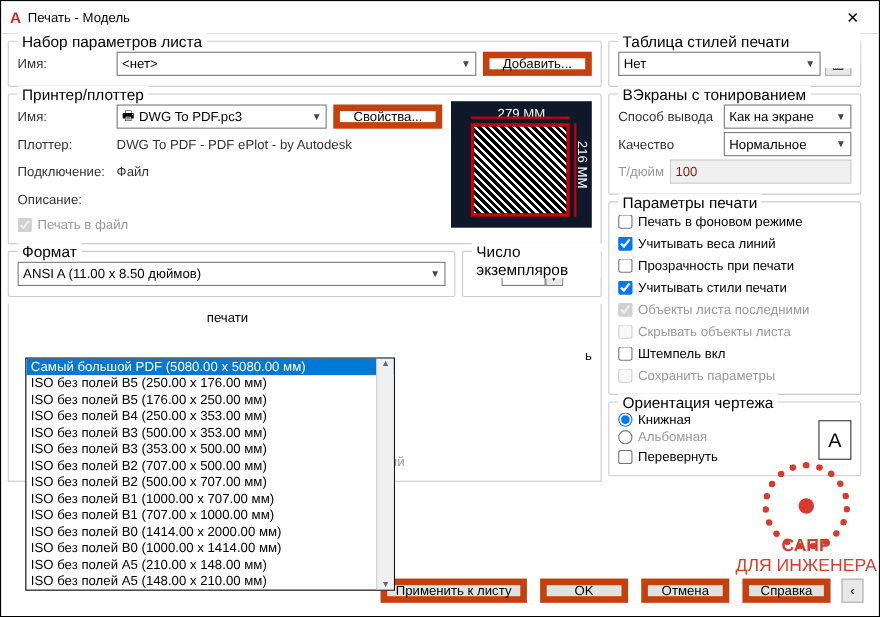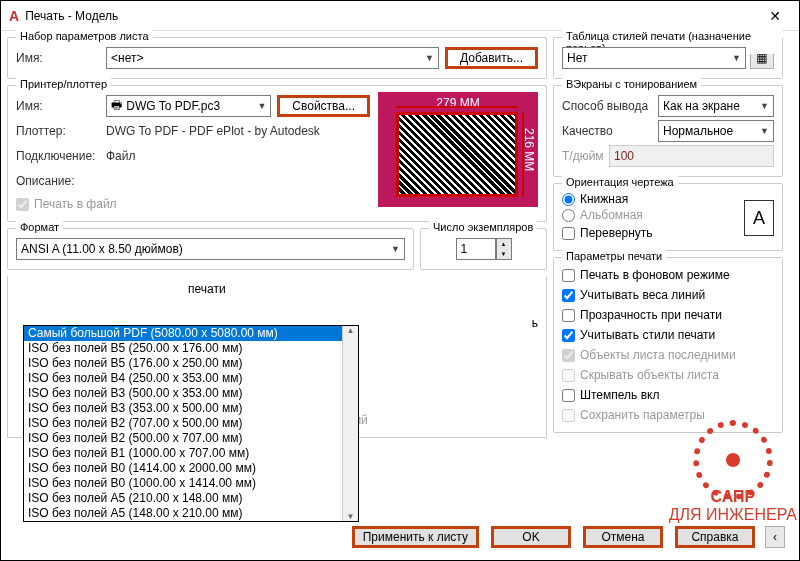--- a/index.html
+++ b/index.html
@@ -5,35 +5,35 @@
 * { box-sizing: border-box; font-family: "Segoe UI", Tahoma, sans-serif; font-size: 12px; }
 body { margin: 0; background: #fff; width: 800px; height: 561px; overflow: hidden; position: relative; border: 1px solid #000; }
 .titlebar { height: 30px; display: flex; align-items: center; padding: 0 8px; border-bottom: 1px solid #ddd; }
 .titlebar .logo { color: #c72c2c; font-weight: bold; margin-right: 6px; font-size: 14px; }
 .titlebar .title { flex: 1; }
 .titlebar .close { font-size: 14px; padding: 4px 10px; cursor: pointer; }
 .content { display: flex; padding: 6px; gap: 6px; }
 .left { width: 540px; }
 .right { width: 230px; }
 .group { border: 1px solid #ccc; border-radius: 2px; padding: 6px 8px; margin-bottom: 6px; position: relative; }
-.group-title { position: absolute; top: -8px; left: 8px; background: #fff; padding: 0 4px; font-size: 11px; }
+.group-title { position: absolute; top: -8px; left: 8px; background: #fff; padding: 0 4px; font-size: 14px; }
 .row { display: flex; align-items: center; margin: 3px 0; min-height: 22px; }
 .label { width: 90px; color: #333; }
 .combo { flex: 1; border: 1px solid #7a7a7a; height: 22px; display: flex; align-items: center; padding: 0 4px; background: #fff; position: relative; }
 .combo .arrow { margin-left: auto; font-size: 9px; color: #444; }
 .combo.disabled { background: #f0f0f0; color: #888; border-color: #ccc; }
-.btn { border: 3px solid #c2410c; background: #e1e1e1; height: 22px; padding: 0 12px; margin-left: 6px; cursor: pointer; display: flex; align-items: center; }
+.btn { border: 6px solid #c2410c; background: #e1e1e1; height: 22px; padding: 0 12px; margin-left: 6px; cursor: pointer; display: flex; align-items: center; }
 .btn.flat { background: #fff; }
 .check-row { display: flex; align-items: center; margin: 2px 0; min-height: 18px; }
 .check-row input { margin: 0 5px 0 0; }
 .check-row.disabled { color: #999; }
 .txtval { color: #333; }
 .small-input { width: 56px; border: 1px solid #7a7a7a; height: 22px; padding: 0 4px; text-align: left; }
 .small-input.ro { background: #f0f0f0; color: #7f1d1d; border-color: #ccc; }
-.preview { width: 160px; height: 115px; background: #be185d; position: relative; margin-left: auto; }
+.preview { width: 128px; height: 115px; background: #0f172a; position: relative; margin-left: auto; }
 .preview .dims-top { position: absolute; top: 4px; left: 0; right: 0; text-align: center; color: #fff; font-size: 10px; }
 .preview .dims-right { position: absolute; right: 2px; top: 0; bottom: 0; writing-mode: vertical-rl; text-align: center; color: #fff; font-size: 10px; }
 .preview .page { position: absolute; left: 18px; top: 20px; right: 20px; bottom: 10px; background: repeating-linear-gradient(45deg,#fff 0,#fff 2px,#000 2px,#000 5px); border: 3px solid #c00; }
 .preview .redline-top { position: absolute; left: 18px; right: 20px; top: 14px; height: 2px; background: #c00; }
 .preview .redline-right { position: absolute; top: 20px; bottom: 10px; right: 14px; width: 2px; background: #c00; }
 .printer-area { display: flex; gap: 8px; }
 .printer-left { flex: 1; }
 .dropdown-list { position: absolute; left: 22px; top: 324px; width: 336px; max-height: 226px; overflow: hidden; border: 1px solid #000; background: #fff; z-index: 50; }
 .dropdown-list .item { padding: 1px 4px; font-size: 12px; line-height: 13px; white-space: nowrap; }
 .dropdown-list .item.selected { background: #0078d7; color: #ffffff; }
@@ -211,86 +211,87 @@
             <span>Нормальное</span>
             <span class="arrow">▼</span>
           </div>
       </div>
       <div class="row">
         <div class="label" style="width:96px; color:#999">Т/дюйм</div>
         <input class="small-input ro" style="flex: 1 1 0%; width: auto;" value="100">
       </div>
     </div>
 
+    <div class="group">
+      <div class="group-title">Параметры печати</div>
+      <div class="check-row">
+          <input type="checkbox" style="">
+          <span>Печать в фоновом режиме</span>
+        </div>
+      <div class="check-row">
+          <input type="checkbox" checked="" style="">
+          <span>Учитывать веса линий</span>
+        </div>
+      <div class="check-row">
+          <input type="checkbox" style="">
+          <span>Прозрачность при печати</span>
+        </div>
+      <div class="check-row">
+          <input type="checkbox" checked="" style="">
+          <span>Учитывать стили печати</span>
+        </div>
+      <div class="check-row disabled">
+          <input type="checkbox" checked="" disabled="" style="">
+          <span>Объекты листа последними</span>
+        </div>
+      <div class="check-row disabled">
+          <input type="checkbox" disabled="" style="">
+          <span>Скрывать объекты листа</span>
+        </div>
+      <div class="check-row">
+          <input type="checkbox" style="">
+          <span>Штемпель вкл</span>
+        </div>
+      <div class="check-row disabled">
+          <input type="checkbox" disabled="" style="">
+          <span>Сохранить параметры</span>
+        </div>
+    </div>
+
     <div class="group" style="position:relative">
       <div class="group-title">Ориентация чертежа</div>
       <div class="radio-row">
           <input type="radio" name="o" checked="" style="">
           <span>Книжная</span>
         </div>
       <div class="radio-row disabled">
           <input type="radio" name="o" style="">
           <span>Альбомная</span>
         </div>
       <div class="check-row">
           <input type="checkbox" style="">
           <span>Перевернуть</span>
         </div>
       <div class="orient-icon"></div>
-    </div>
-
-    <div class="group">
-      <div class="group-title">Параметры печати</div>
-      <div class="check-row">
-          <input type="checkbox" style="">
-          <span>Печать в фоновом режиме</span>
-        </div>
-      <div class="check-row">
-          <input type="checkbox" checked="" style="">
-          <span>Учитывать веса линий</span>
-        </div>
-      <div class="check-row">
-          <input type="checkbox" style="">
-          <span>Прозрачность при печати</span>
-        </div>
-      <div class="check-row">
-          <input type="checkbox" checked="" style="">
-          <span>Учитывать стили печати</span>
-        </div>
-      <div class="check-row disabled">
-          <input type="checkbox" checked="" disabled="" style="">
-          <span>Объекты листа последними</span>
-        </div>
-      <div class="check-row disabled">
-          <input type="checkbox" disabled="" style="">
-          <span>Скрывать объекты листа</span>
-        </div>
-      <div class="check-row">
-          <input type="checkbox" style="">
-          <span>Штемпель вкл</span>
-        </div>
-      <div class="check-row disabled">
-          <input type="checkbox" disabled="" style="">
-          <span>Сохранить параметры</span>
-        </div>
     </div>
   </div>
 </div>
 
 <div class="dropdown-list">
   <div class="scroll-ind"></div>
 <div class="item selected">Самый большой PDF (5080.00 x 5080.00 мм)</div>
     <div class="item">ISO без полей B5 (250.00 x 176.00 мм)</div>
     <div class="item">ISO без полей B5 (176.00 x 250.00 мм)</div>
     <div class="item">ISO без полей B4 (250.00 x 353.00 мм)</div>
     <div class="item">ISO без полей B3 (500.00 x 353.00 мм)</div>
     <div class="item">ISO без полей B3 (353.00 x 500.00 мм)</div>
     <div class="item">ISO без полей B2 (707.00 x 500.00 мм)</div>
     <div class="item">ISO без полей B2 (500.00 x 707.00 мм)</div>
     <div class="item">ISO без полей B1 (1000.00 x 707.00 мм)</div>
+    <div class="item">ISO без полей B1 (707.00 x 1000.00 мм)</div>
     <div class="item">ISO без полей B0 (1414.00 x 2000.00 мм)</div>
     <div class="item">ISO без полей B0 (1000.00 x 1414.00 мм)</div>
     <div class="item">ISO без полей A5 (210.00 x 148.00 мм)</div>
     <div class="item">ISO без полей A5 (148.00 x 210.00 мм)</div>
   </div>
 
 <div class="footer-btns">
   <div class="btn">
       <span>Применить к листу</span>
     </div>

